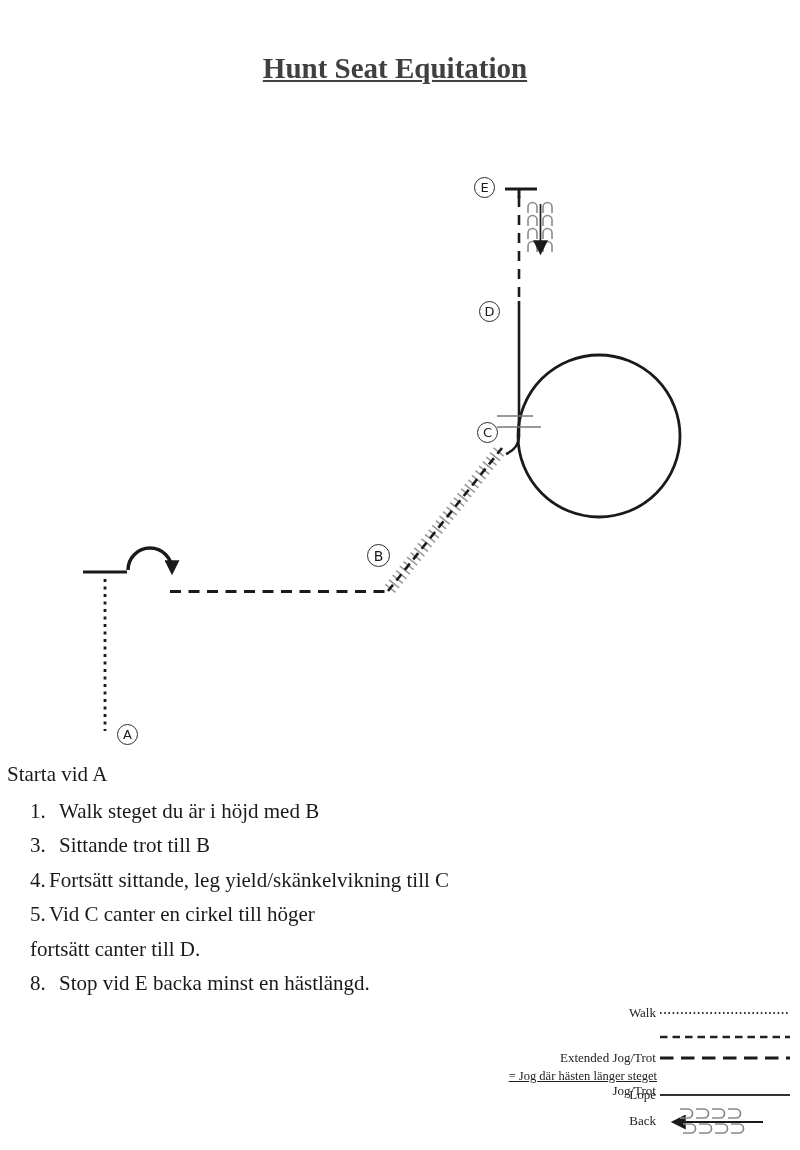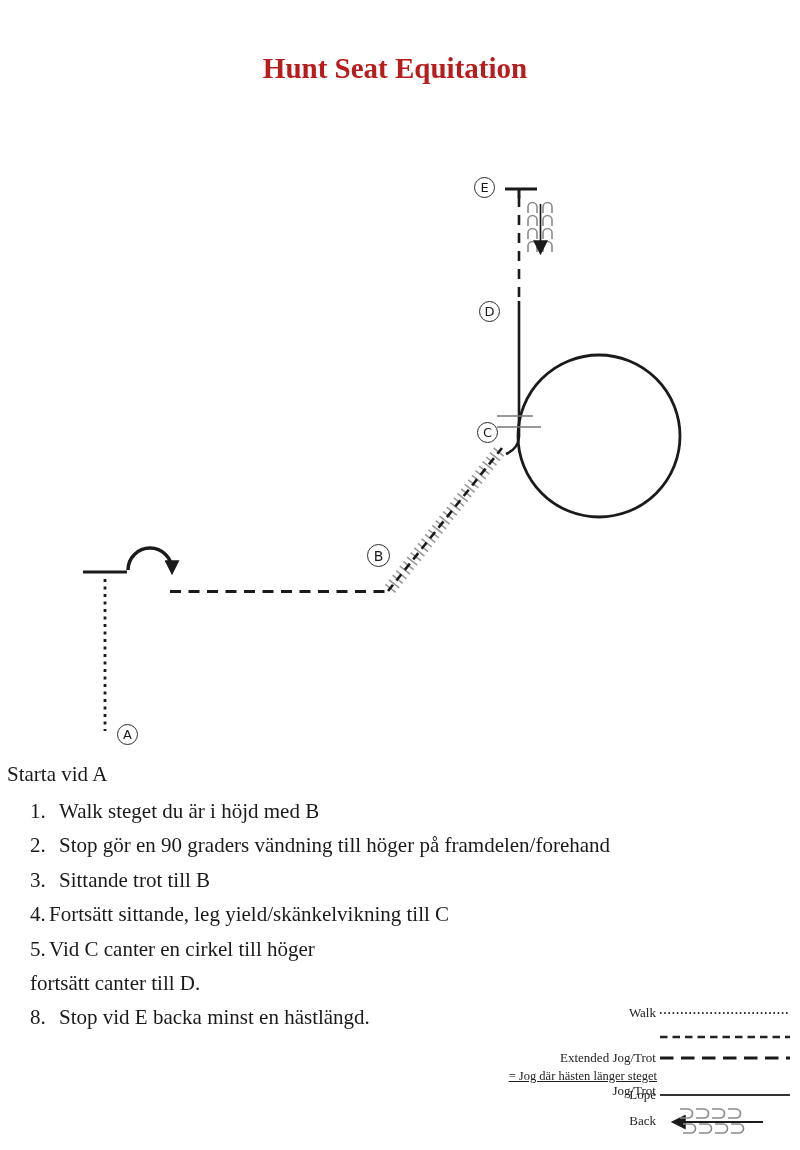--- a/index.html
+++ b/index.html
@@ -11,21 +11,22 @@
     color:#1a1a1a;
     overflow:hidden;
   }
   .title{
     position:absolute;
     top:52px;left:0;width:790px;
     text-align:center;
     font-size:29px;
     font-weight:bold;
     margin:0;
-    color:#b91c1c;
+    color:#404040;
+    text-decoration:underline;
   }
   .diagram-svg{
     position:absolute;
     top:0;left:0;
   }
   .marker{
     position:absolute;
     width:21px;height:21px;
     border:1.7px solid #2c2c2c;
     border-radius:50%;
@@ -184,23 +185,20 @@
     <span>E</span>
   </div>
 
   <div class="start-line">Starta vid A</div>
 
   <div class="steps">
     <div class="step wide">
       <span class="num">1.</span><span>Walk steget du är i höjd med B</span>
     </div>
     <div class="step wide">
-      <span class="num">2.</span><span>Stop gör en 90 graders vändning till höger på framdelen/forehand</span>
-    </div>
-    <div class="step wide">
       <span class="num">3.</span><span>Sittande trot till B</span>
     </div>
     <div class="step narrow">
       <span class="num">4.</span><span>Fortsätt sittande, leg yield/skänkelvikning till C</span>
     </div>
     <div class="step narrow">
       <span class="num">5.</span><span>Vid C canter en cirkel till höger</span>
     </div>
     <div class="step cont">
       <span class="num"></span><span>fortsätt canter till D.</span>

